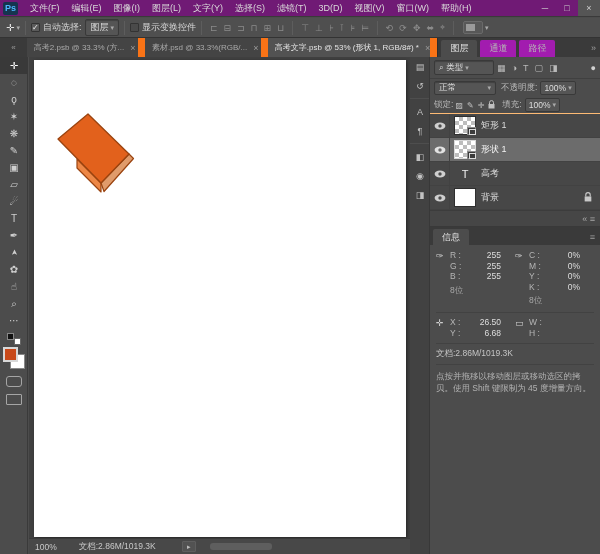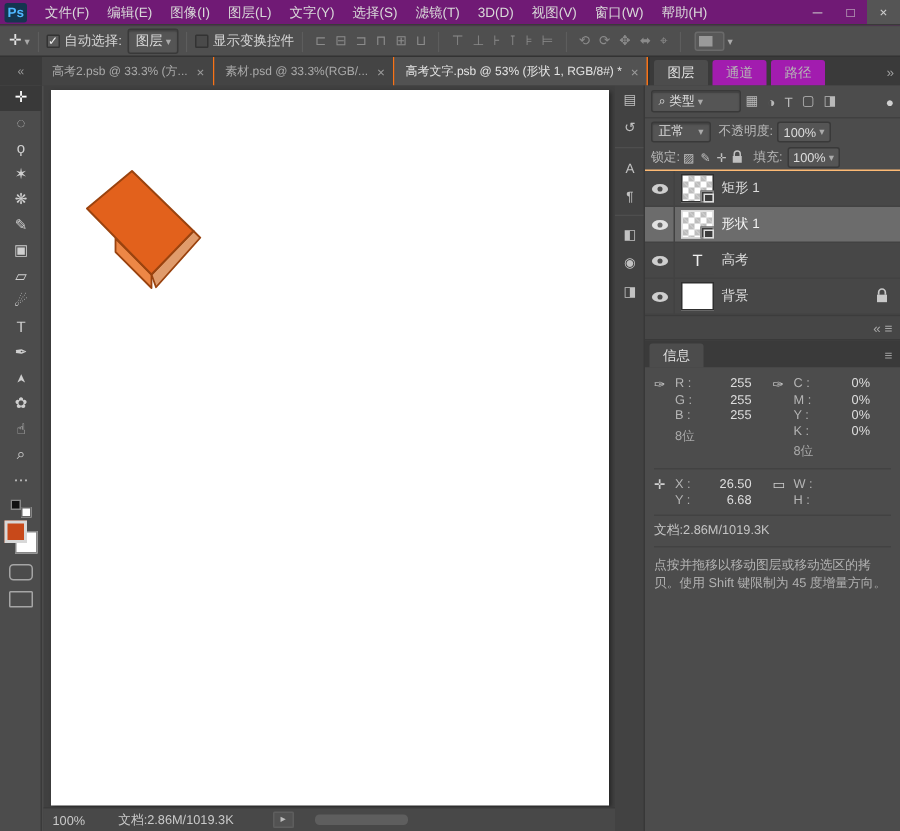--- a/index.html
+++ b/index.html
@@ -30,21 +30,21 @@
     box-shadow:inset 0 1px 1px rgba(0,0,0,.25); color:#ddd; white-space:nowrap; display:inline-flex; align-items:center; }
   .dimicon { color:#8b8b8b; font-size:9px; padding:0 3px; }
   #workspacebox { width:20px; height:13px; border:1px solid #6a6a6a; border-radius:2px; margin-left:4px;
     background:#585858; position:relative; }
   #workspacebox::after{ content:""; position:absolute; left:2px; top:2px; width:9px; height:7px; background:#9a9a9a; }
 
   
   #tabrow { left:0; top:38px; width:600px; height:19px; background:#3a3a3a; display:flex; align-items:flex-end; }
   #tabrow-lefticon { width:28px; font-size:8px; color:#9a9a9a; text-align:center; line-height:18px; }
   .doctab { height:19px; display:flex; align-items:center; padding:0 7px; font-size:8px;
-    background:#444; color:#a9a9a9; border-right:1px solid #f97316; white-space:nowrap; max-width:158px; overflow:hidden;margin-top:48px; }
+    background:#444; color:#a9a9a9; border-right:7px solid #f97316; white-space:nowrap; max-width:158px; overflow:hidden;margin-top:48px; }
   .doctab.active { background:#525252; color:#e3e3e3; }
   .tabclose { margin-left:6px; color:#9a9a9a; font-size:9px; }
   
   #paneltabs { margin-left:auto; display:flex; align-items:flex-end; height:19px; width:170px;
     background:#3a3a3a; border-left:1px solid #2e2e2e; }
   .ptab { height:17px; padding:0 9px; font-size:9px; line-height:17px; color:#b5b5b5; background:#a21caf;
     margin-left:3px; border-radius:2px 2px 0 0; }
   .ptab.active { background:#4c4c4c; color:#e2e2e2; }
   #paneltabs .hdr-icons { margin-left:auto; margin-right:4px; color:#9f9f9f; font-size:9px; line-height:17px; }
 
@@ -85,21 +85,21 @@
   .dockdiv { height:1px; background:#383838; border-bottom:1px solid #4e4e4e; margin:3px 0; }
 
   
   #rightpanel { left:430px; top:0; width:170px; height:497px; background:#4c4c4c; }
   .prow { display:flex; align-items:center; font-size:9px; padding:0 4px; white-space:nowrap; }
   #filterrow { height:22px; border-bottom:1px solid #404040; }
   #filter-dd { width:60px; height:15px; font-size:8.5px; }
   .filtericon { color:#b9b9b9; font-size:9px; padding:0 3px; }
   #filter-toggle { margin-left:auto; color:#d0d0d0; }
   #blendrow { height:18px; }
-  #blend-dd { width:40px; height:14px; font-size:8.5px; justify-content:space-between; }
+  #blend-dd { width:62px; height:14px; font-size:8.5px; justify-content:space-between; }
   .plabel { color:#b9b9b9; font-size:8.5px; margin-left:5px; }
   .valbox { background:#555; border:1px solid #393939; border-radius:2px; padding:0 3px; height:14px;
     display:inline-flex; align-items:center; font-size:8.5px; color:#ddd; margin-left:3px; }
   #lockrow { height:17px; border-bottom:1px solid #fdba74; }
   .lockicon { color:#c0c0c0; font-size:8px; padding:0 2px; }
 
   
   #layerlist { background:#474747; height:97px; border-bottom:1px solid #3c3c3c; }
   .lrow { display:flex; align-items:center; height:24px; border-bottom:1px solid #424242; font-size:9px; }
   .lrow.selected { background:#6c6c6c; }

